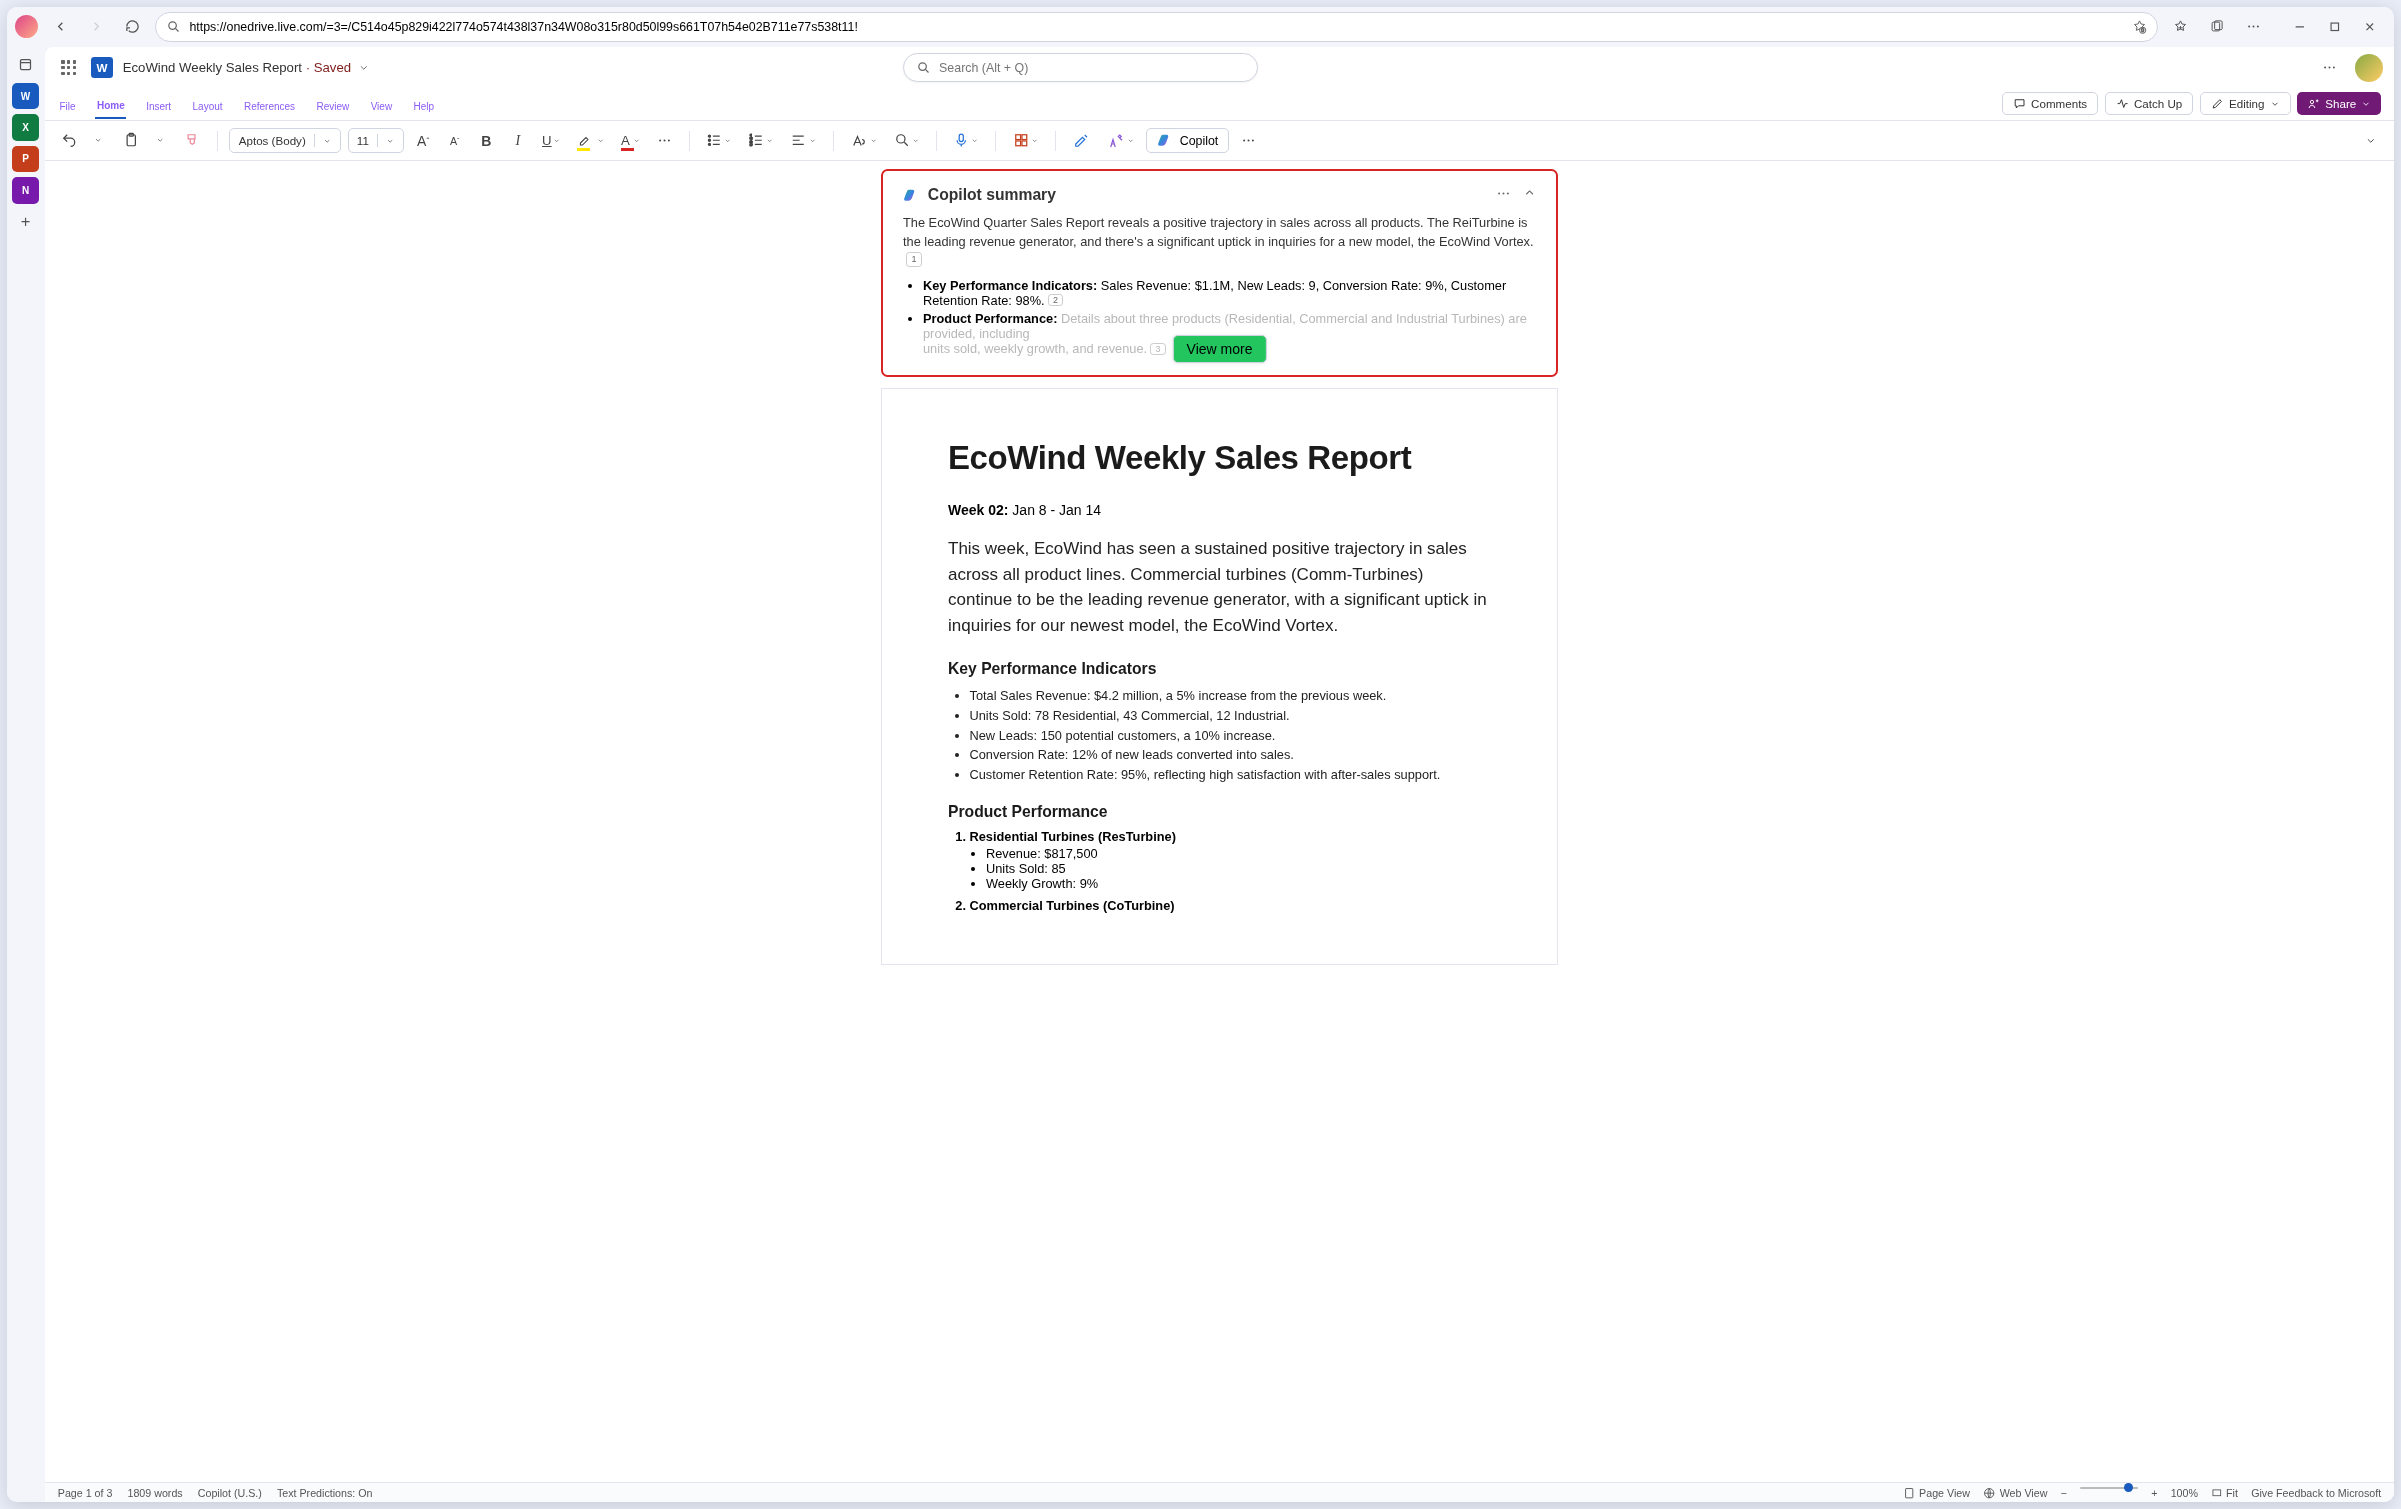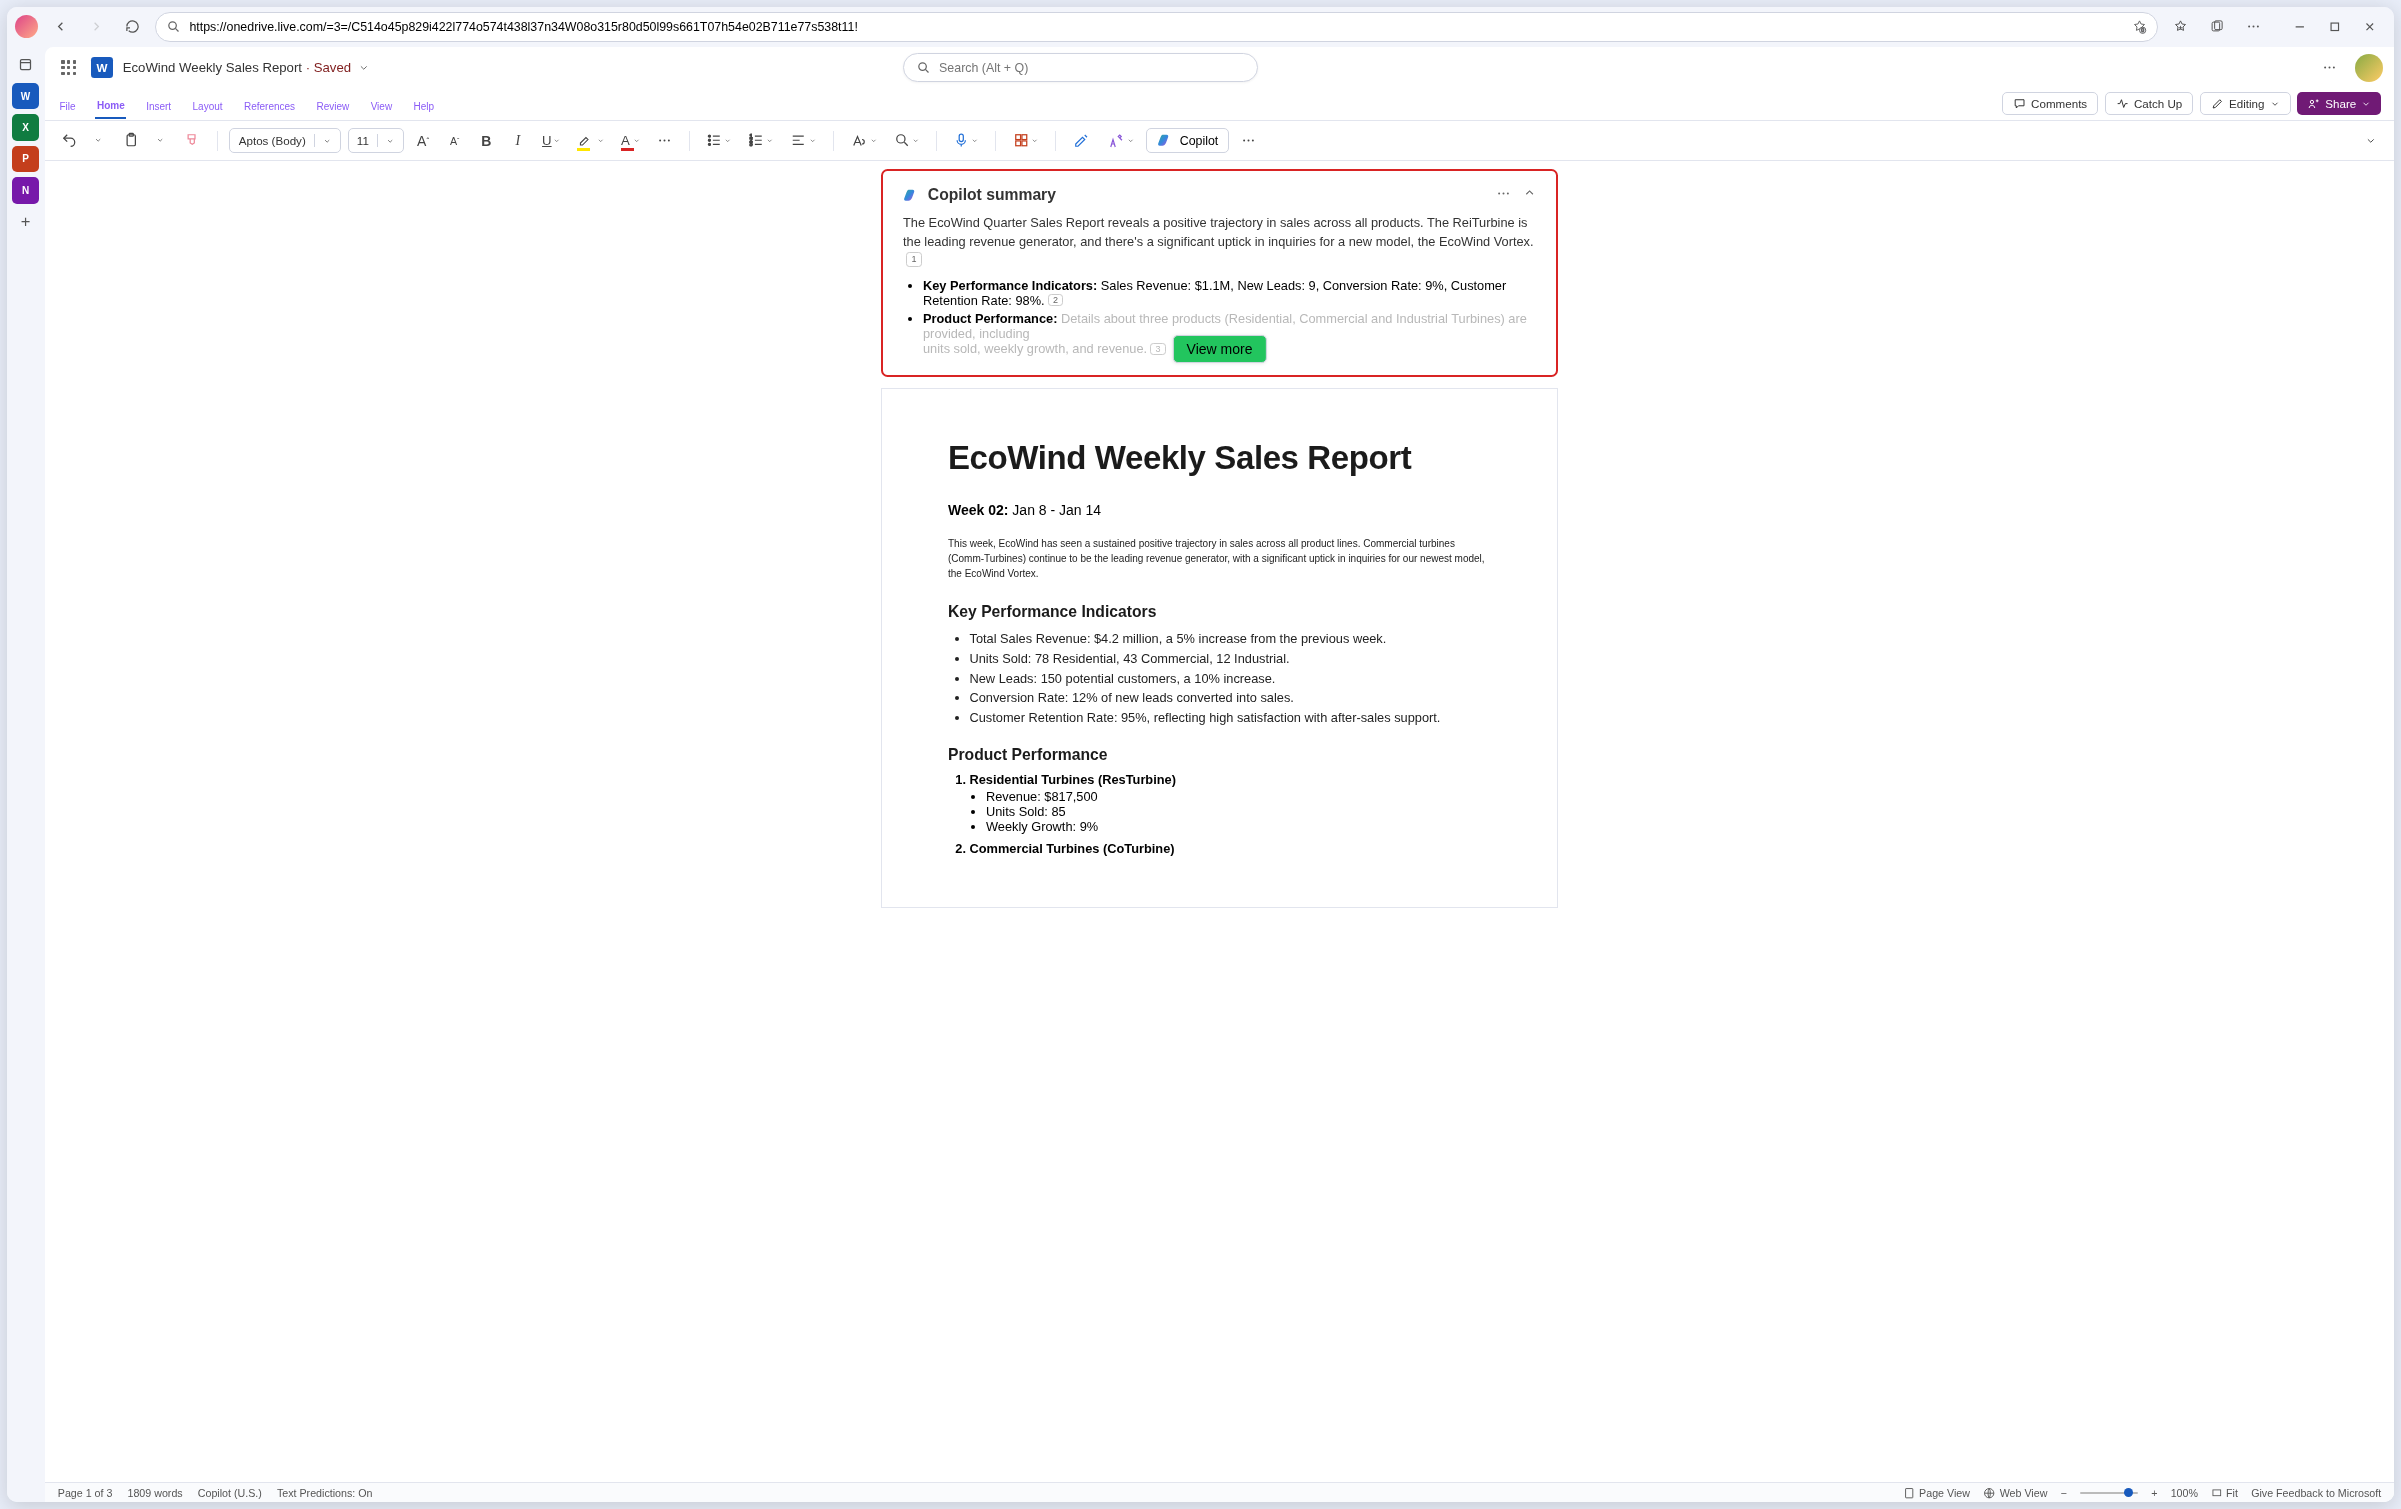--- a/index.html
+++ b/index.html
@@ -65,30 +65,30 @@
   .cs-ref { display: inline-block; border: 0.8px solid #ccc; border-radius: 3.3px; font-size: 9px; padding: 0 4.1px; color: #666; margin-left: 3.3px; vertical-align: 1.7px; }
   .cs-list { list-style: disc; padding-left: 20px; margin-top: 8.3px; }
   .cs-list li { margin-bottom: 3.3px; font-size: 12.8px; }
   .cs-fade { color: #b8b8b8; }
   .view-more { position: absolute; left: 50%; bottom: 11.6px; transform: translateX(-50%); background: #22c55e; border: 0.8px solid #d0d4e0; border-radius: 5px; padding: 5px 13.2px; font-size: 14px; cursor: pointer; box-shadow: 0 0.8px 3.3px rgba(0,0,0,.08); }
   
   .doc-page { background: #fff; border: 0.8px solid #e2e5ee; margin-top: 11.6px; padding: 50px 66px; min-height: 496px; }
   .doc-h1 { font-size: 33px; font-weight: 800; color: #1b1b1b; margin-bottom: 25px; letter-spacing: -0.4px; }
   .doc-week { font-size: 14px; margin-bottom: 18px; }
   .doc-week strong { font-weight: 700; }
-  .doc-para { font-size: 10px; line-height: 1.5; color: #222; margin-bottom: 21.5px; }
+  .doc-para { font-size: 17px; line-height: 1.5; color: #222; margin-bottom: 21.5px; }
   .doc-h2 { font-size: 15.7px; font-weight: 700; margin-bottom: 8.3px; color: #1b1b1b; }
   .doc-ul { list-style: disc; padding-left: 21.5px; margin-bottom: 18px; }
   .doc-ul li { font-size: 12.8px; line-height: 1.55; color: #222; }
   .doc-ol { list-style: decimal; padding-left: 21.5px; }
   .doc-ol > li { font-size: 12.8px; font-weight: 700; margin-bottom: 1.7px; }
   .doc-ol ul { list-style: disc; padding-left: 16.5px; font-weight: 400; margin: 1.7px 0 6.6px 0; }
   
   .statusbar { display: flex; align-items: center; gap: 15px; padding: 3.3px 13.2px; border-top: 0.8px solid #e2e5ee; font-size: 10.7px; color: #555; background: #fafbfd; }
-  .status-right { margin-left: auto; display: flex; align-items: center; gap: 13.2px; }
+  .status-right { margin-left: auto; display: flex; align-items: flex-start; gap: 13.2px; }
   .zoom-slider { width: 58px; height: 2.5px; background: #bbb; border-radius: 1.7px; position: relative; }
   .zoom-slider::after { content: ''; position: absolute; right: 5px; top: -3.3px; width: 9px; height: 9px; border-radius: 50%; background: #185abd; }
   .svg-ico { width: 15px; height: 15px; }
 </style>
 </head>
 <body>
 
 <div class="browser-window">
 
   <div class="browser-top">

